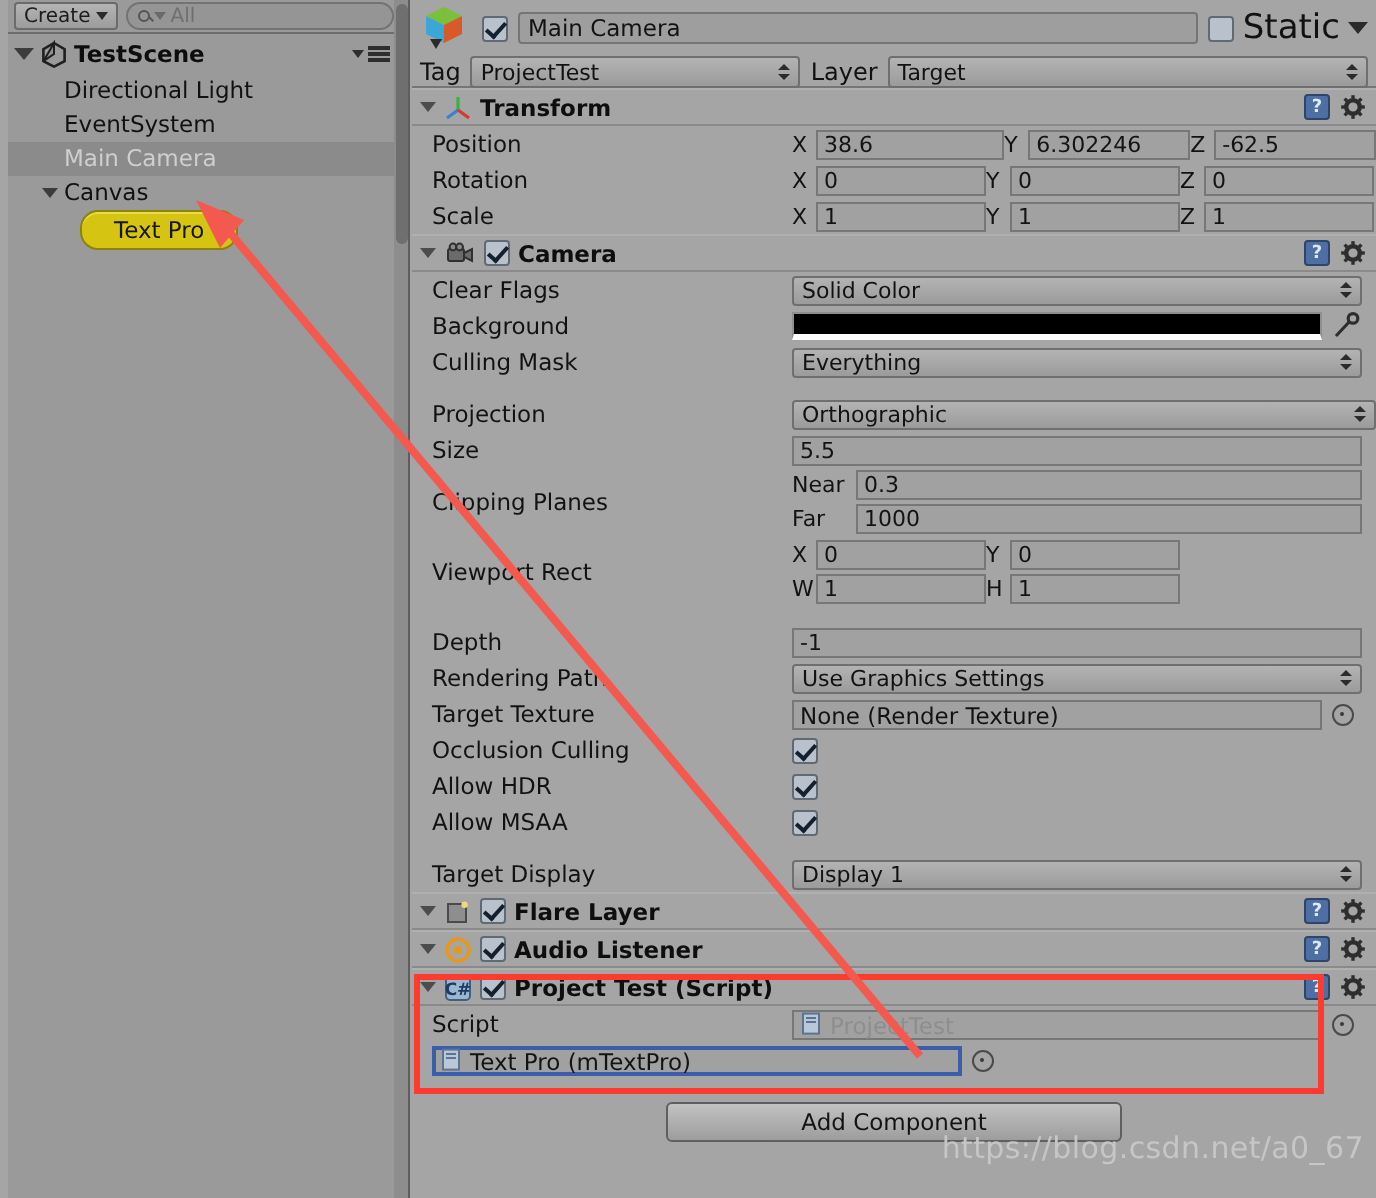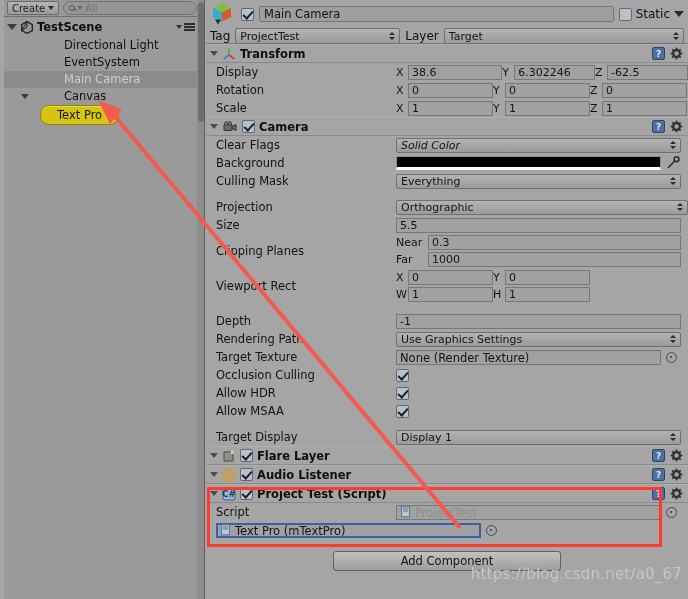--- a/index.html
+++ b/index.html
@@ -69,21 +69,21 @@
     align-items: center; gap: 2px;
   }
   .hamb { display: flex; flex-direction: column; gap: 1.5px; }
   .hamb i { display: block; width: 11px; height: 1.5px; background: #2e2e2e; }
 
   .hier-item {
     height: 17px; display: flex; align-items: center;
     color: #111; font-size: 11.5px; white-space: nowrap;
   }
   .hier-item.selected { background: #8b8b8b; color: #cfcfcf; }
-  .hier-item .lbl { line-height: 17px; margin-left: 32px; }
+  .hier-item .lbl { line-height: 17px; }
   .hier-item .exp { width: 14px; display: flex; justify-content: center; }
 
   #textpro-row { height: 20px; display: flex; align-items: center; padding-left: 36px; }
   #textpro-pill {
     background: #d5c412; border: 1px solid #8e8208; border-radius: 9px;
     padding: 2px 16px; color: #151515; font-size: 11.5px;
     box-shadow: inset 0 1px 0 #e8dc4a;
   }
 
   
@@ -118,21 +118,21 @@
     border-width: 0 2px 2px 0; transform: rotate(42deg);
   }
   .unity-check.off::after { display: none; }
   .name-field {
     flex: 1; height: 16px; background: #9e9e9e;
     border: 1px solid #757575; border-radius: 2px;
     display: flex; align-items: center; padding: 0 4px;
     color: #121212; font-size: 11.5px;
   }
   .static-wrap { display: flex; align-items: center; gap: 4px; flex: none; }
-  .static-wrap .lbl { color: #111; font-size: 12px; }
+  .static-wrap .lbl { color: #111; font-size: 17px; }
   .tri-down-sm {
     width: 0; height: 0; border-left: 5px solid transparent;
     border-right: 5px solid transparent; border-top: 6px solid #2b2b2b;
   }
   .ins-head-bot {
     display: flex; align-items: center; gap: 5px; height: 18px; margin-top: 2px;
   }
   .ins-head-bot .lbl { color: #111; font-size: 12px; }
   .dropdown {
     height: 16px; background: linear-gradient(#b3b3b3,#9b9b9b);
@@ -357,21 +357,21 @@
                   <line x1="10.6" y1="6.5" x2="12.4" y2="6.5"></line>
                   <line x1="2.3" y1="2.3" x2="3.6" y2="3.6"></line>
                   <line x1="9.4" y1="9.4" x2="10.7" y2="10.7"></line>
                   <line x1="10.7" y1="2.3" x2="9.4" y2="3.6"></line>
                   <line x1="3.6" y1="9.4" x2="2.3" y2="10.7"></line>
                 </g>
               </svg></span>
           </span>
         </div>
         <div class="row">
-          <span class="rlabel">Display</span>
+          <span class="rlabel">Position</span>
           <span class="axis">X</span>
           <span class="num-field" style="width: 99px;">38.6</span>
           <span class="axis">Y</span>
           <span class="num-field" style="width: 85px;">6.302246</span>
           <span class="axis">Z</span>
           <span class="num-field" style="width: 85px;">-62.5</span>
         </div>
         <div class="row">
           <span class="rlabel">Rotation</span>
           <span class="axis">X</span>
@@ -413,21 +413,21 @@
                   <line x1="2.3" y1="2.3" x2="3.6" y2="3.6"></line>
                   <line x1="9.4" y1="9.4" x2="10.7" y2="10.7"></line>
                   <line x1="10.7" y1="2.3" x2="9.4" y2="3.6"></line>
                   <line x1="3.6" y1="9.4" x2="2.3" y2="10.7"></line>
                 </g>
               </svg></span>
           </span>
         </div>
         <div class="row">
           <span class="rlabel">Clear Flags</span>
-          <span class="dropdown" style="width: 285px; height: 15px; font-style: italic;">
+          <span class="dropdown" style="width: 285px; height: 15px;">
             <span>Solid Color</span>
             <span class="arrows">
               <i></i>
               <i></i>
             </span>
           </span>
         </div>
         <div class="row">
           <span class="rlabel">Background</span>
           <span class="color-swatch" style="width: 265px;"></span>

